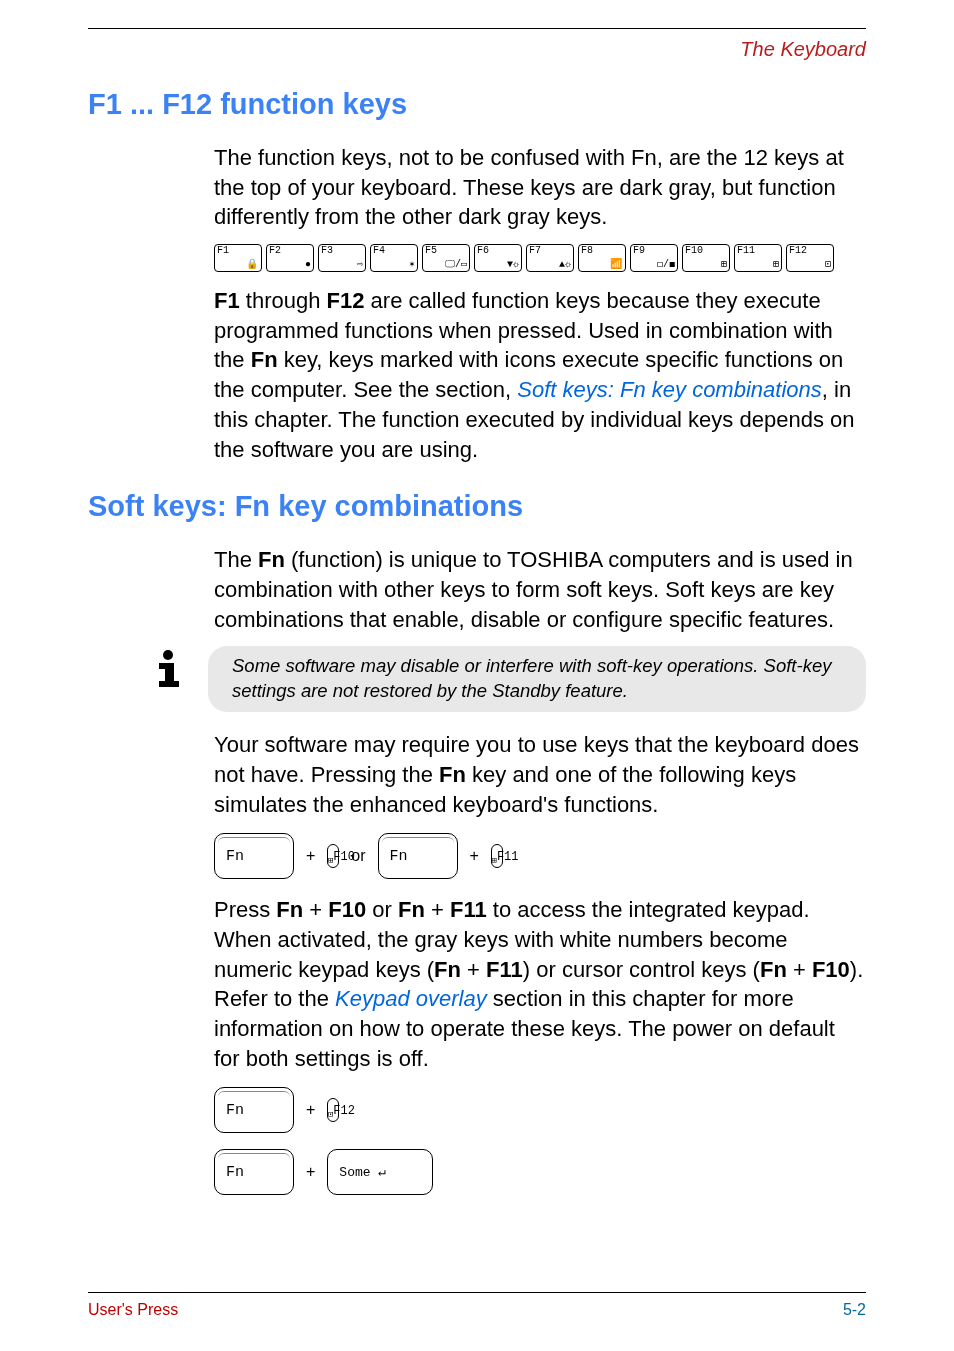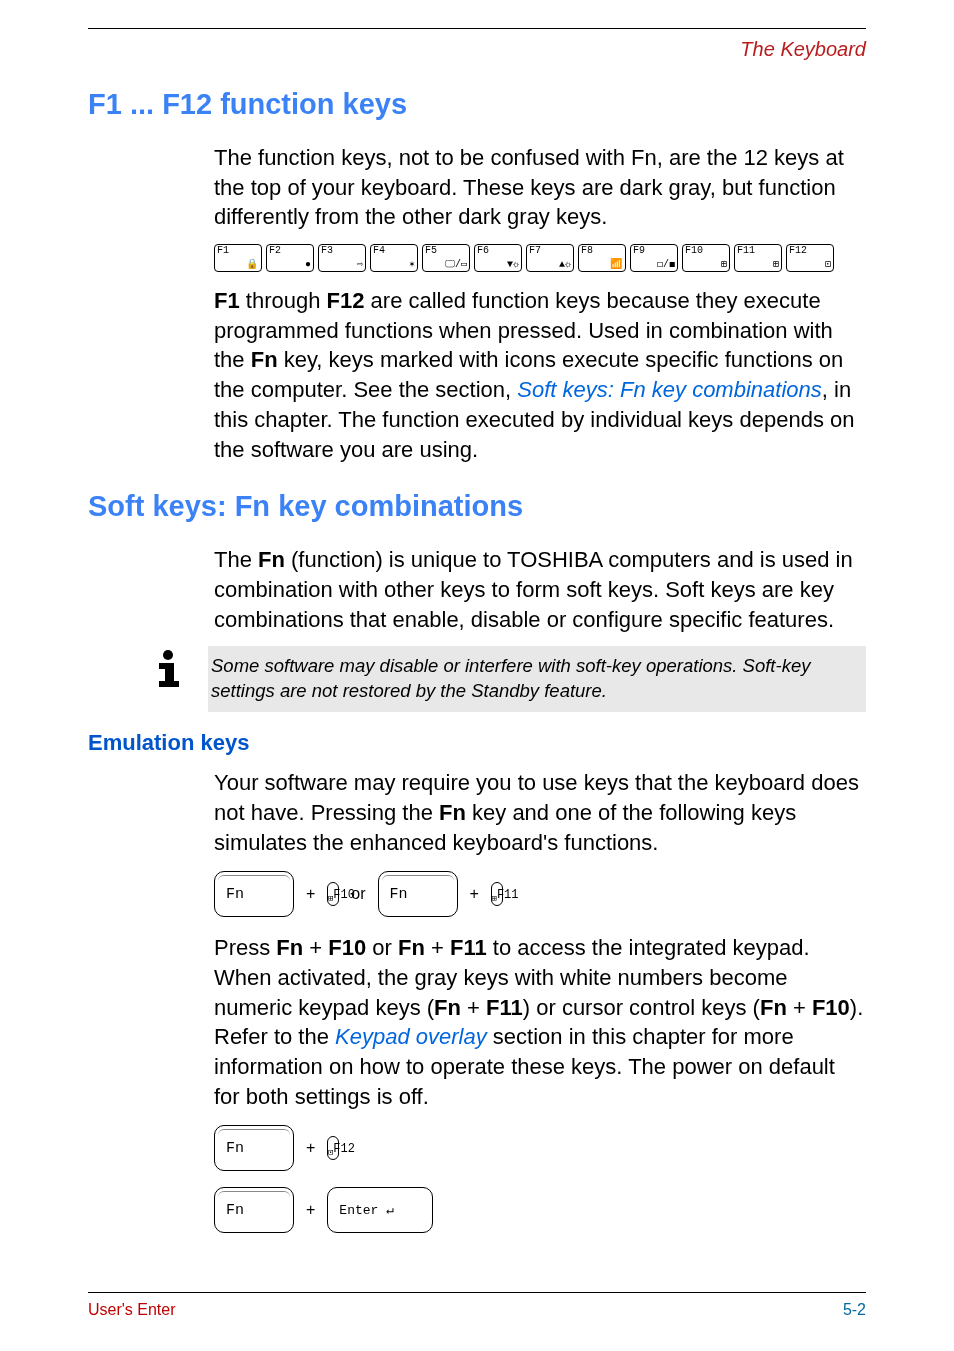--- a/index.html
+++ b/index.html
@@ -65,25 +65,26 @@
   }
   .note-icon {
     width: 38px;
     flex-shrink: 0;
     margin-left: 62px;
     margin-top: 2px;
   }
   .note-text {
     background: #e8e8e8;
     flex: 1;
-    padding: 8px 3px;
+    padding: 8px 24px;
     font-style: italic;
     font-size: 18.5px;
     line-height: 1.35;
     margin-left: 20px;
+    border-radius: 19px;
   }
   
   .fkeys-row {
     display: flex;
     gap: 4px;
     margin-bottom: 14px;
     margin-top: 4px;
   }
   .fkey {
     border: 1px solid #000;
@@ -260,21 +261,20 @@
       <svg class="info-svg" viewBox="0 0 36 40">
         <circle cx="18" cy="7" r="5" fill="#000"></circle>
         <rect x="9" y="15" width="15" height="6" fill="#000"></rect>
         <rect x="15" y="15" width="9" height="20" fill="#000"></rect>
         <rect x="9" y="33" width="20" height="6" fill="#000"></rect>
       </svg>
     </div>
     <div class="note-text">Some software may disable or interfere with soft-key operations. Soft-key settings are not restored by the Standby feature.</div>
   </div>
 
-  <div class="subhead">Emulation keys</div>
 
   <div class="body-block">
     <p>
       <span>Your software may require you to use keys that the keyboard does not have. Pressing the </span><b>Fn</b><span> key and one of the following keys simulates the enhanced keyboard's functions.</span>
     </p>
 
     <div class="combo">
       <span class="key-lg">
           <span class="key-lg-inner">Fn</span>
         </span>
@@ -301,24 +301,24 @@
     </div>
 
 
     <div class="combo">
       <span class="key-lg">
           <span class="key-lg-inner">Fn</span>
         </span>
       <span class="plus">+</span>
       <span class="key-lg">
           <span class="key-wide-inner">
-            <span>Enter ↵</span>
+            <span>Some ↵</span>
           </span>
         </span>
     </div>
 
   </div>
 
 </div>
 
 <div class="footer-hr"></div>
-<div class="footer-left">User's Enter</div>
+<div class="footer-left">User's Press</div>
 <div class="footer-right">5-2</div>
 
 </body></html>

